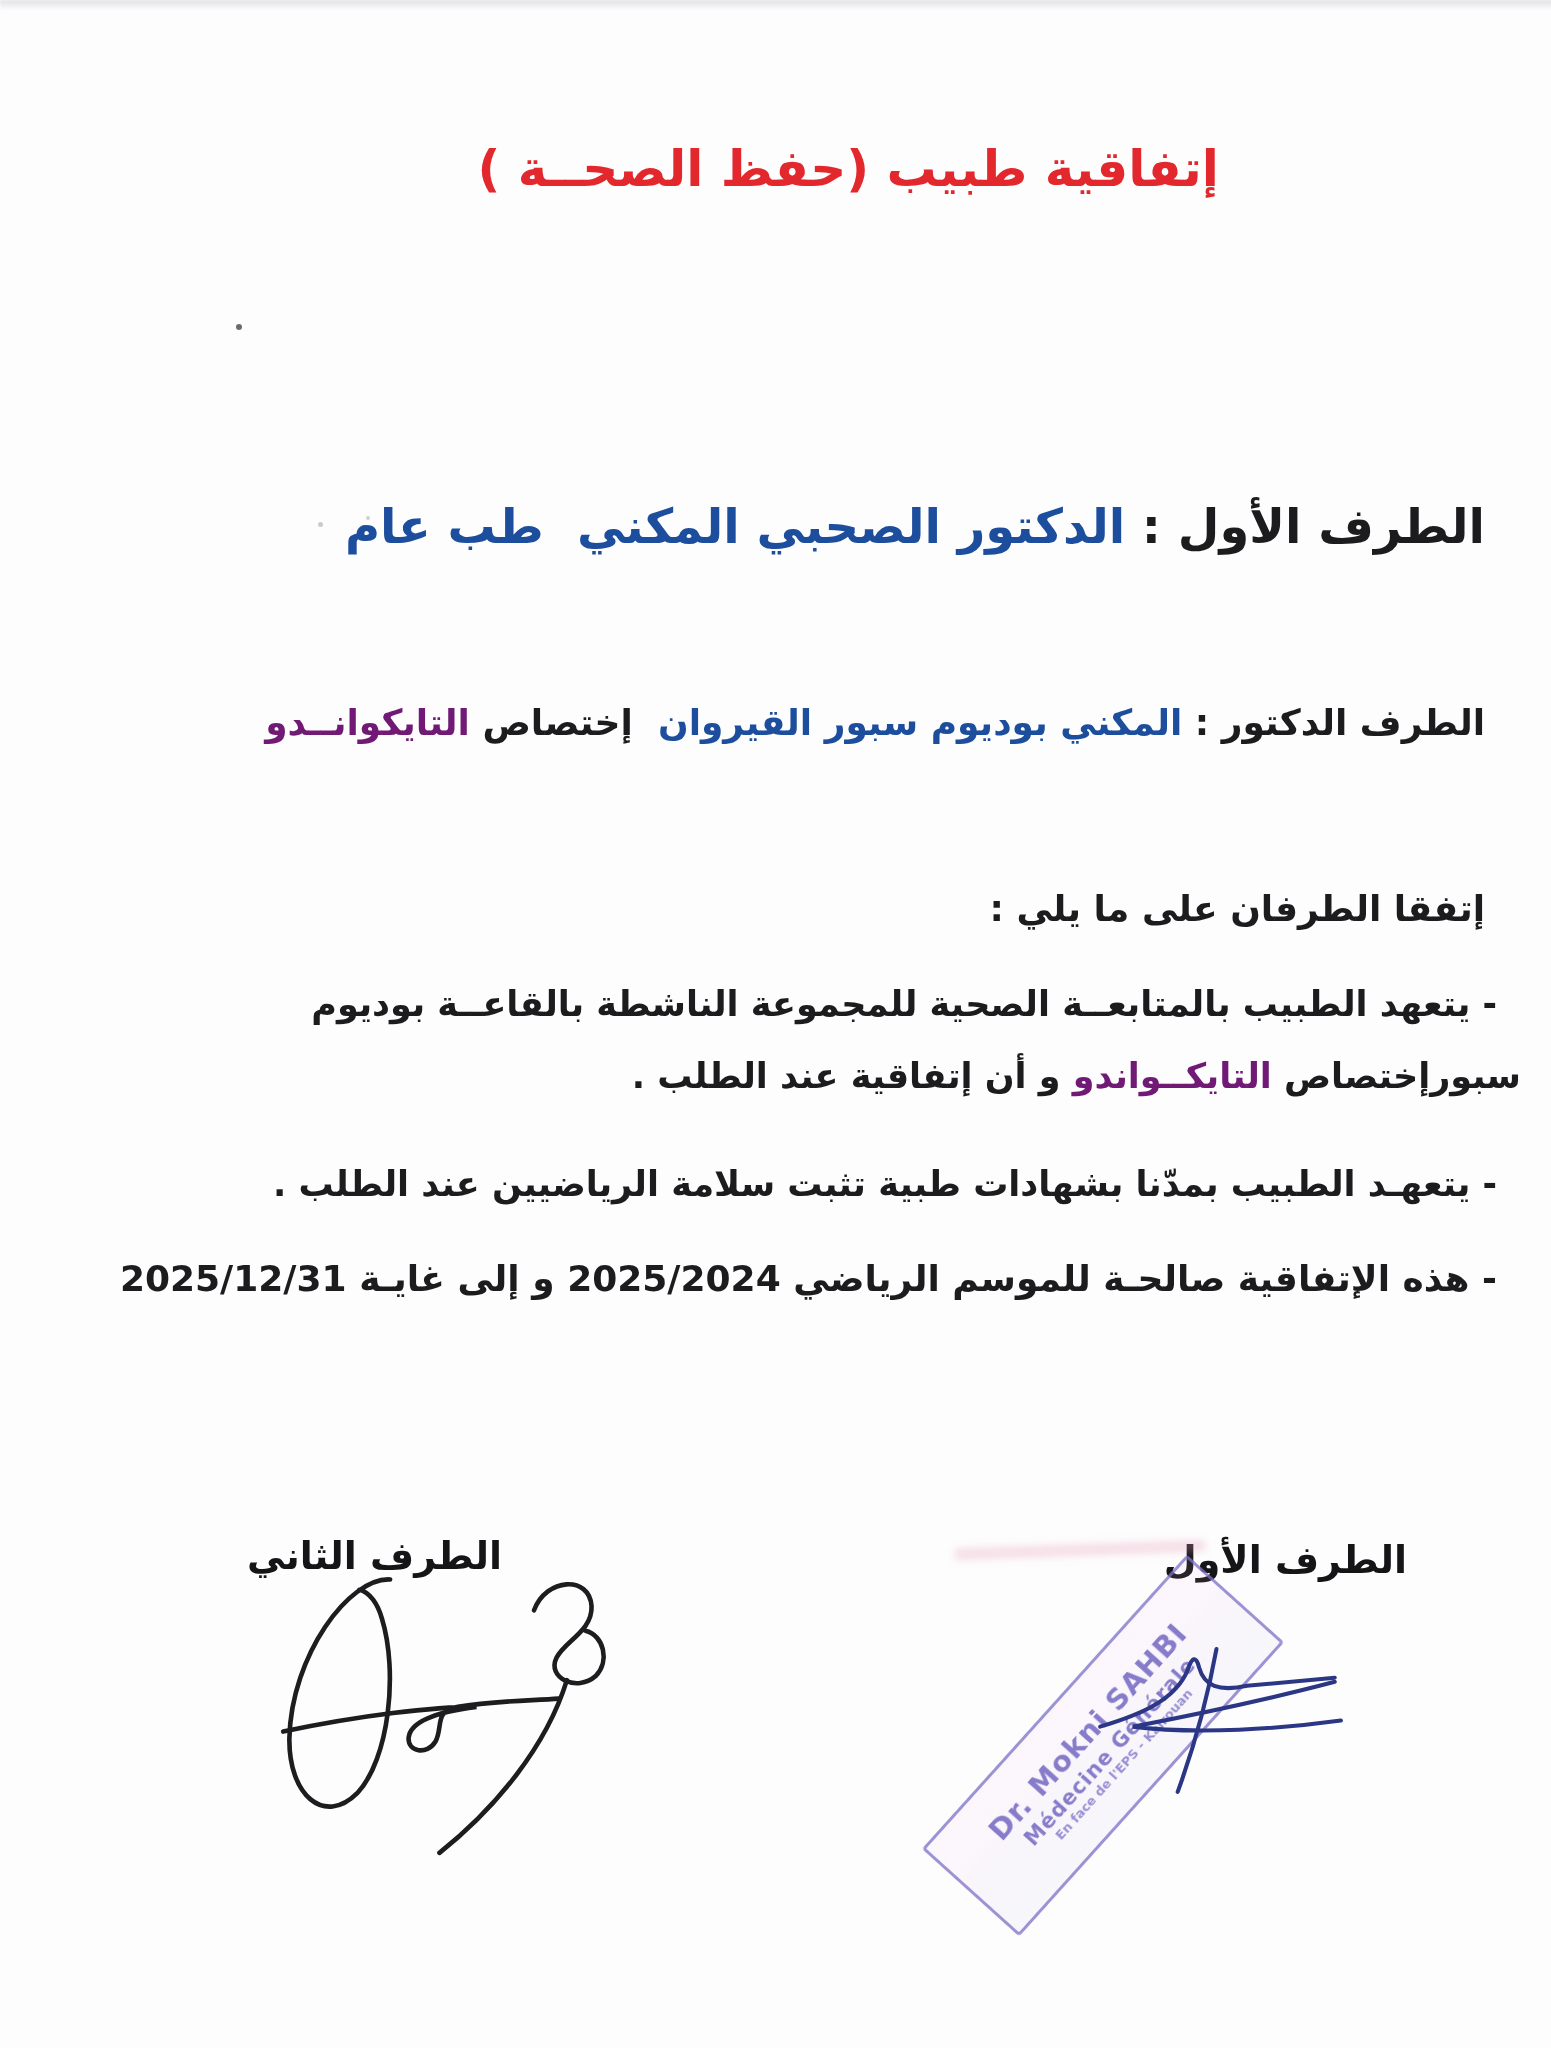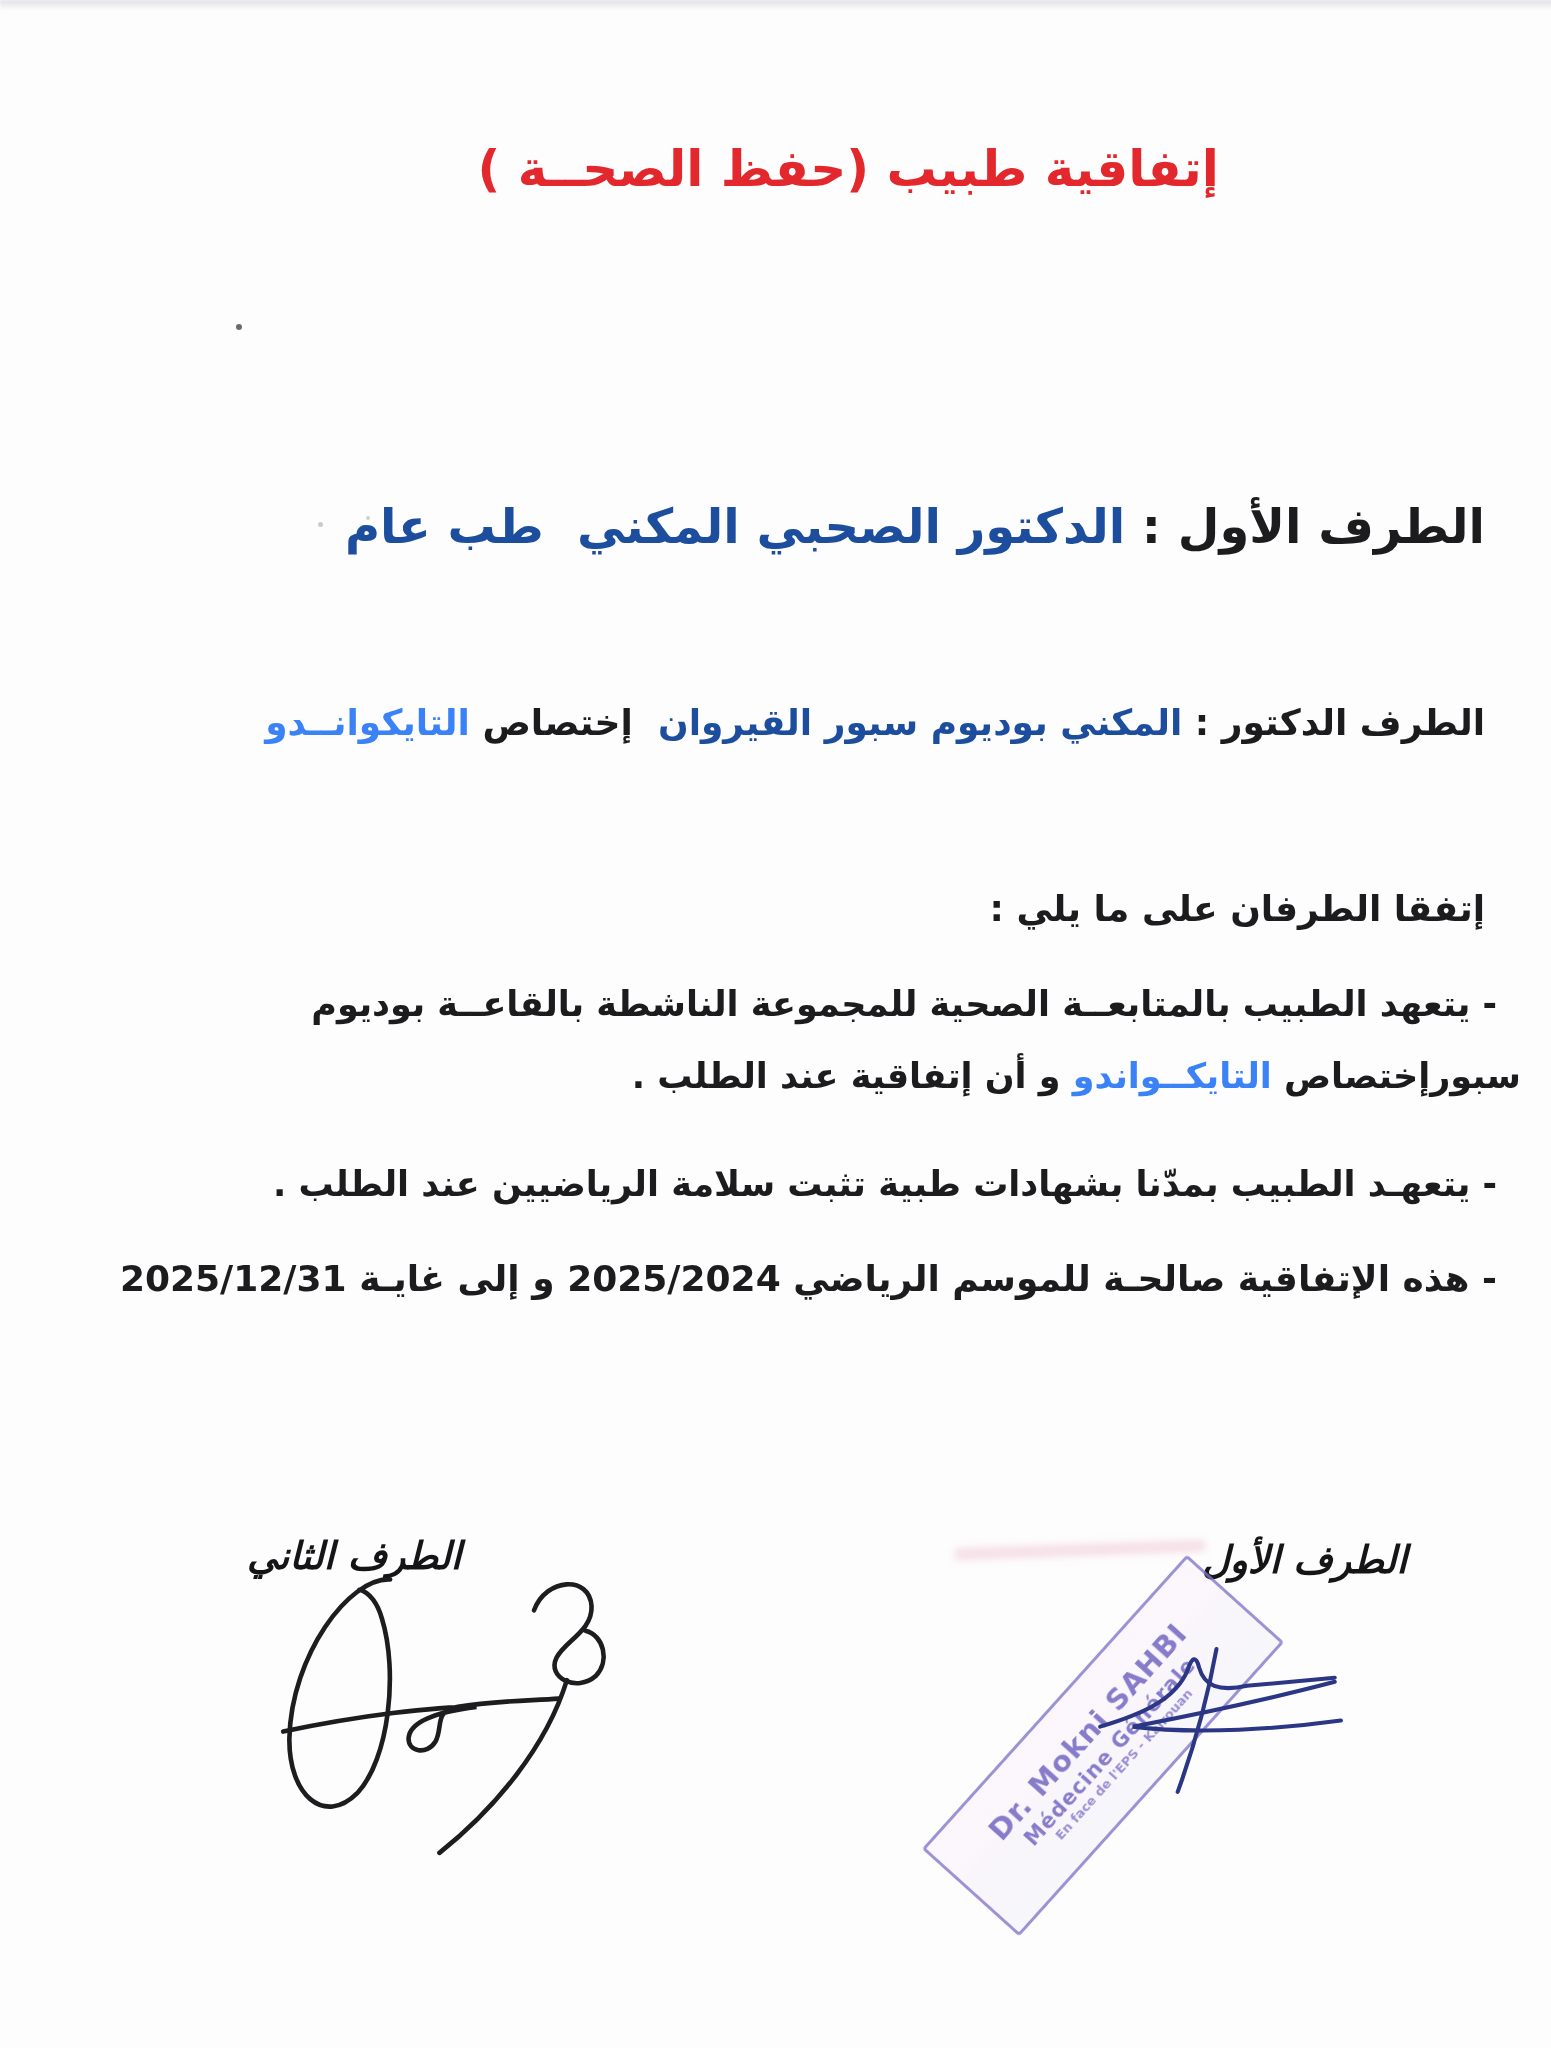--- a/index.html
+++ b/index.html
@@ -28,23 +28,23 @@
     letter-spacing:1px;
   }
   .party1{top:498px;right:106px;font-size:48px;}
   .party2{top:702px;right:106px;font-size:36px;}
   .intro{top:888px;right:106px;font-size:36px;}
   .clause1a{top:984px;right:94px;font-size:35px;}
   .clause1b{top:1056px;right:70px;font-size:35px;}
   .clause2{top:1164px;right:94px;font-size:35px;}
   .clause3{top:1258px;right:94px;font-size:36px;}
   .blue{color:#1d4e9e;}
-  .green{color:#3b82f6;}
+  .green{color:#701a75;}
   .black{color:#1c1c1e;}
-  .sig-label{font-size:38px;color:#151517;font-style:italic;}
+  .sig-label{font-size:38px;color:#151517;}
   .label-party2{top:1534px;left:247px;}
   .label-party1{top:1532px;right:184px;margin-top:6px;}
   .sig-svg{position:absolute;overflow:visible;}
   .sig2{left:238px;top:1556px;}
   .sig1{left:1092px;top:1632px;}
   .stamp{
     position:absolute;
     left:905px;top:1680px;width:390px;height:125px;
     transform:rotate(-48deg);
     border:3px solid rgba(126,115,200,0.8);

